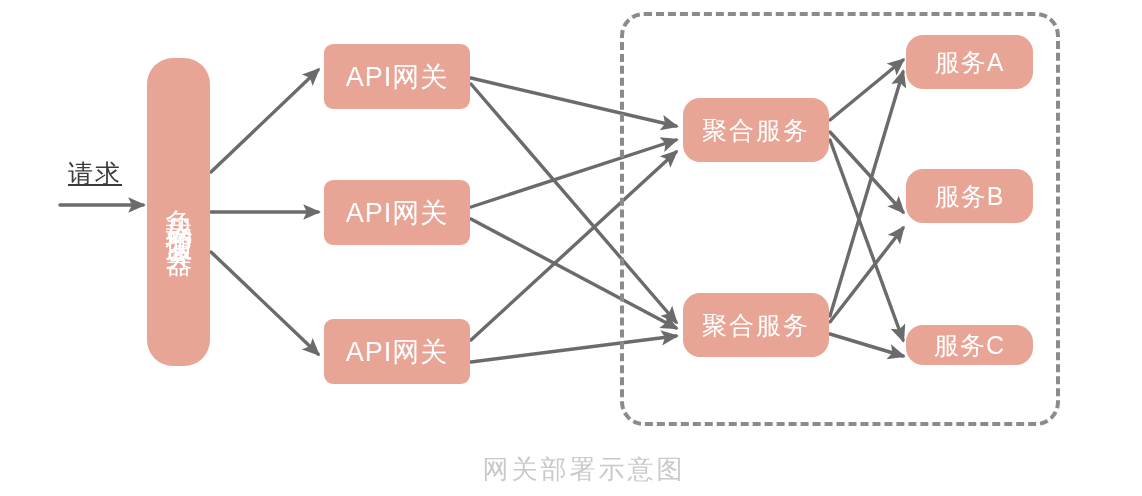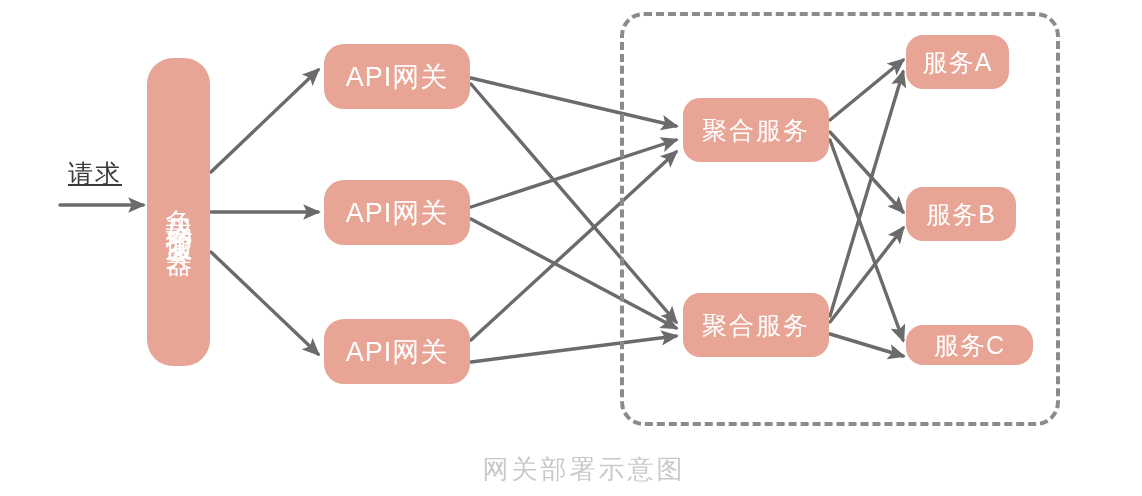--- a/index.html
+++ b/index.html
@@ -40,21 +40,21 @@
   }
   .node-lb {
     border-radius: 26px;
     writing-mode: vertical-rl;
     text-orientation: upright;
     letter-spacing: 7px;
     font-size: 27px;
     line-height: 1;
   }
   .node-gw {
-    border-radius: 20px;
+    border-radius: 9px;
     font-size: 27px;
   }
   .node-agg {
     border-radius: 17px;
     font-size: 25px;
     letter-spacing: 2px;
   }
   .node-svc {
     border-radius: 17px;
     font-size: 25px;
@@ -131,19 +131,19 @@
 
   <div class="node node-lb" style="left:147px; top:58px; width:63px; height:308px;">负载均衡服务器</div>
 
   <div class="node node-gw" style="left:324px; top:44px; width:146px; height:65px;">API网关</div>
   <div class="node node-gw" style="left:324px; top:180px; width:146px; height:65px;">API网关</div>
   <div class="node node-gw" style="left:324px; top:319px; width:146px; height:65px;">API网关</div>
 
   <div class="node node-agg" style="left:683px; top:98px; width:146px; height:64px;">聚合服务</div>
   <div class="node node-agg" style="left:683px; top:293px; width:146px; height:64px;">聚合服务</div>
 
-  <div class="node node-svc" style="left:906px; top:35px; width:103px; height:54px;">服务A</div>
-  <div class="node node-svc" style="left:906px; top:187px; width:110px; height:54px;">服务B</div>
+  <div class="node node-svc" style="left:906px; top:35px; width:127px; height:54px;">服务A</div>
+  <div class="node node-svc" style="left:906px; top:169px; width:127px; height:54px;">服务B</div>
   <div class="node node-svc" style="left:906px; top:325px; width:127px; height:40px;">服务C</div>
 
   <div class="caption" style="top:452px;margin-left:13px;">网关部署示意图</div>
 
 </div>
 
 </body></html>

